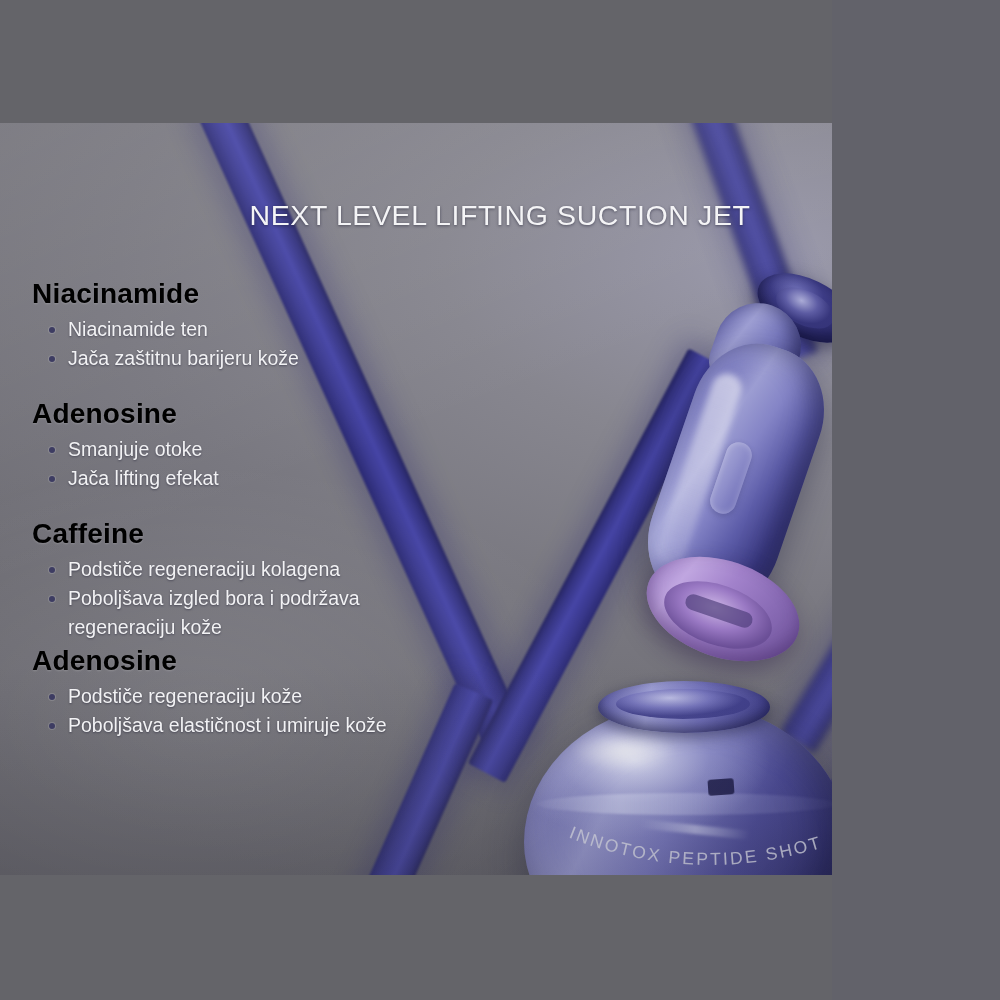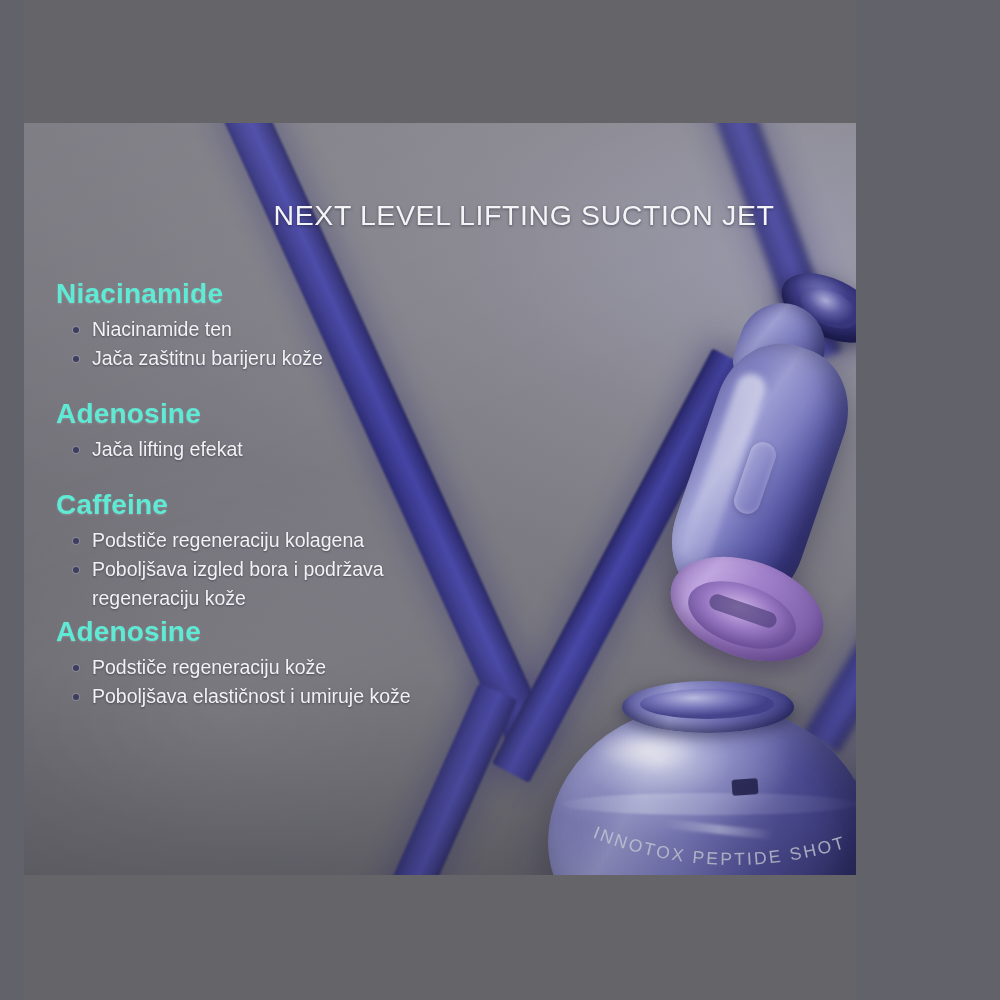--- a/index.html
+++ b/index.html
@@ -1,18 +1,18 @@
 <!DOCTYPE html>
 <html><head>
 <meta charset="utf-8">
 <style>
   html,body{margin:0;padding:0;background:#62626a;}
   body{width:1000px;height:1000px;overflow:hidden;font-family:"Liberation Sans",sans-serif;}
 
-  .slide{position:relative;width:832px;height:1000px;overflow:hidden;background:#63636b;margin-left:24px;}
+  .slide{position:relative;width:832px;height:1000px;overflow:hidden;background:#63636b;}
 
   
   .band{position:absolute;left:0;width:1000px;background:#646469;z-index:40;}
   .band-top{top:0;height:123px;}
   .band-bottom{top:875px;height:125px;}
 
   
   .photo{position:absolute;left:0;top:123px;width:1000px;height:752px;overflow:hidden;
          background:
            radial-gradient(120% 90% at 78% 18%, #9a99ab 0%, #87868f 28%, #78777f 55%, #6d6c73 80%, #66656c 100%);
@@ -109,21 +109,21 @@
 
   
   .title{position:absolute;left:0;top:180px;width:1000px;text-align:center;z-index:30;
     color:#f4f4f6;font-size:28.5px;font-weight:400;letter-spacing:.6px;
     text-shadow:0 1px 3px rgba(25,25,45,.55);}
 
   .ingredients{position:absolute;left:32px;top:278px;width:520px;z-index:30;}
   .sect{margin:0 0 2px 0;}
   .sect + .sect{margin-top:26px;}
   .sect.tight{margin-top:4px;}
-  .sect h3{margin:0 0 6px 0;font-size:28px;font-weight:700;color:#5eead4;letter-spacing:.2px;
+  .sect h3{margin:0 0 6px 0;font-size:28px;font-weight:700;color:#000000;letter-spacing:.2px;
     text-shadow:0 1px 2px rgba(255,255,255,.18);}
   .sect ul{list-style:none;margin:0;padding:0 0 0 36px;}
   .sect li{position:relative;font-size:19.5px;line-height:27px;color:#f2f2f4;font-weight:400;
     text-shadow:0 1px 2px rgba(30,30,50,.5);margin:0 0 2px 0;}
   .sect li:before{content:"";position:absolute;left:-19px;top:11px;width:6px;height:6px;border-radius:50%;
     background:#3d3c62;box-shadow:0 0 0 1px rgba(255,255,255,.15);}
   .sect li.cont:before{display:none;}
 </style>
 </head>
 <body>
@@ -181,20 +181,21 @@
       <div class="sect">
         <h3>Niacinamide</h3>
         <ul>
           <li>Niacinamide ten</li>
           <li>Jača zaštitnu barijeru kože</li>
         </ul>
       </div>
       <div class="sect">
         <h3>Adenosine</h3>
         <ul>
+          <li>Smanjuje otoke</li>
           <li>Jača lifting efekat</li>
         </ul>
       </div>
       <div class="sect">
         <h3>Caffeine</h3>
         <ul>
           <li>Podstiče regeneraciju kolagena</li>
           <li>Poboljšava izgled bora i podržava</li>
           <li class="cont">regeneraciju kože</li>
         </ul>

